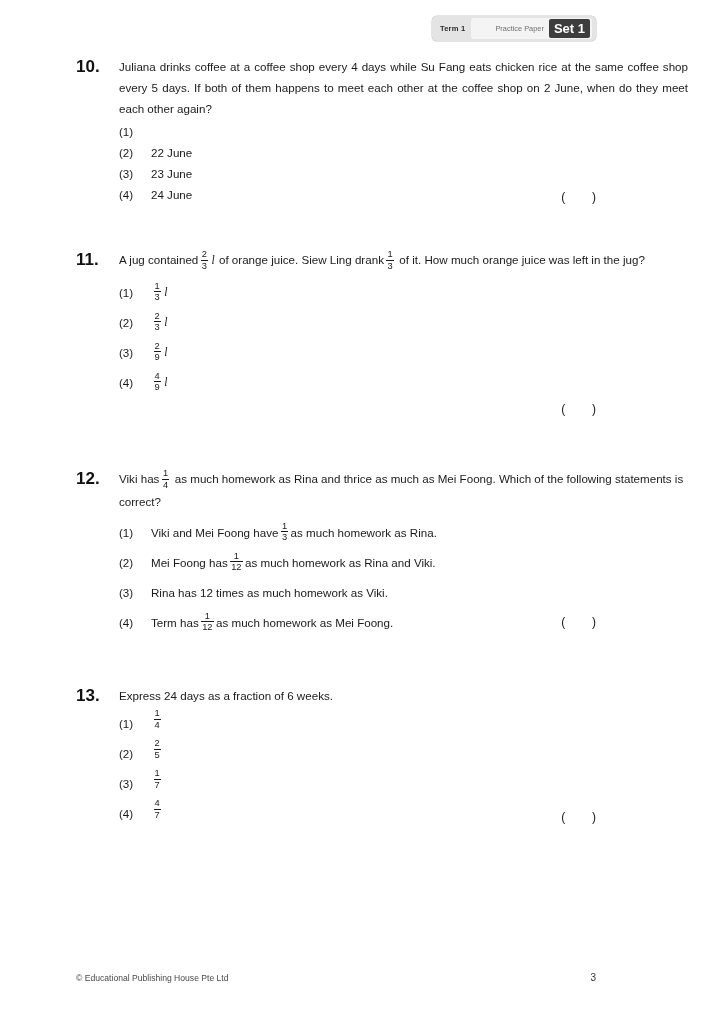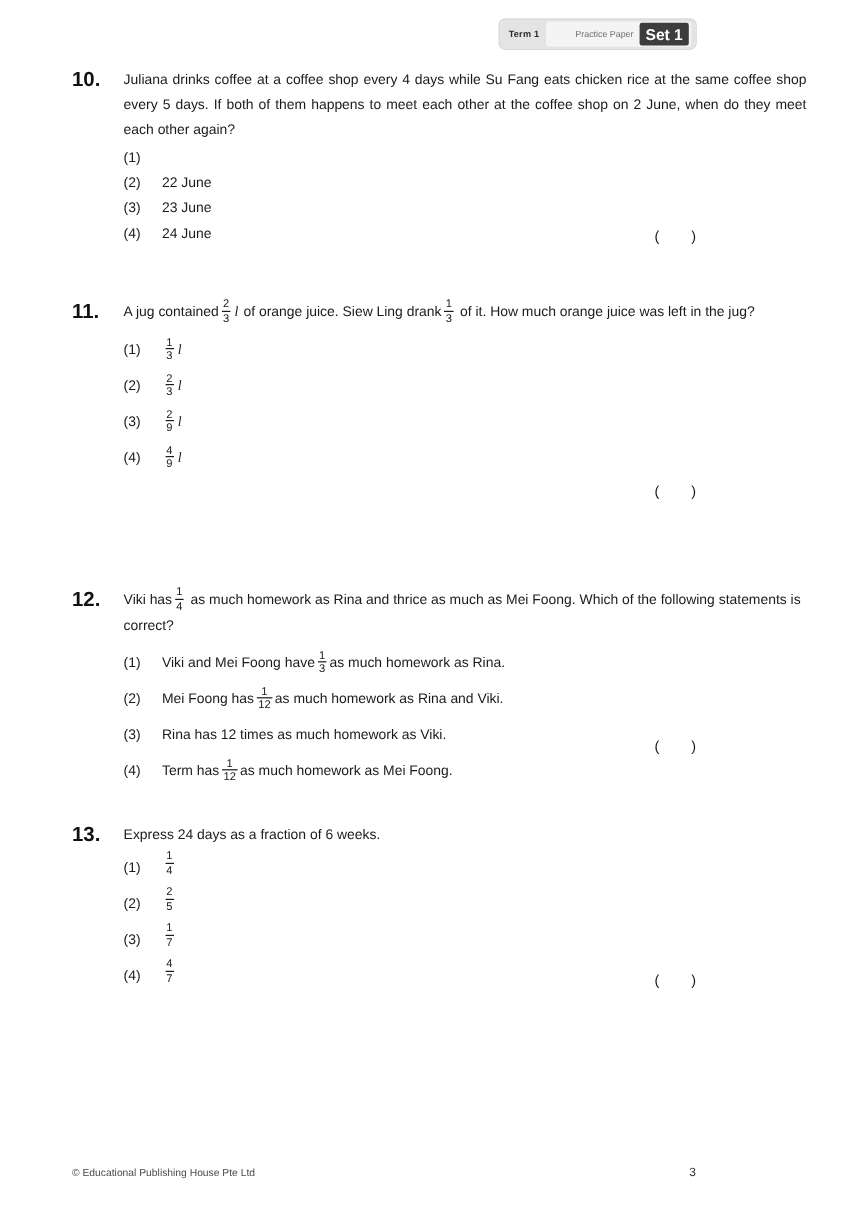--- a/index.html
+++ b/index.html
@@ -60,21 +60,21 @@
     background: #3d3d3d;
     border-radius: 2px;
     padding: 2px 5px 2px 5px;
     white-space: nowrap;
     text-align: right;
   }
 
   
   .page {
     position: absolute;
-    left: 0;
+    left: 16px;
     top: 0;
     width: 628px;
     height: 1018px;
   }
   .question {
     position: absolute;
     left: 60px;
     width: 612px;
   }
   .q-head {
@@ -274,21 +274,21 @@
               <span class="num">4</span>
               <span class="den">9</span>
             </span>
             <span class="lit">l</span>
           </span>
       </div>
     </div>
   </div>
   <div class="ans-bracket" style="top:402px;">(        )</div>
 
-  <div class="question" style="top:468px;margin-top:21px;">
+  <div class="question" style="top:468px;">
     <div class="q-head">
       <div class="q-num">12.</div>
       <div class="q-body nojust">
         <span>Viki has</span><span class="frac">
             <span class="num">1</span>
             <span class="den">4</span>
           </span>
         <span>as much homework as Rina and thrice as much as Mei Foong. Which of the following statements is correct?</span>
       </div>
     </div>

